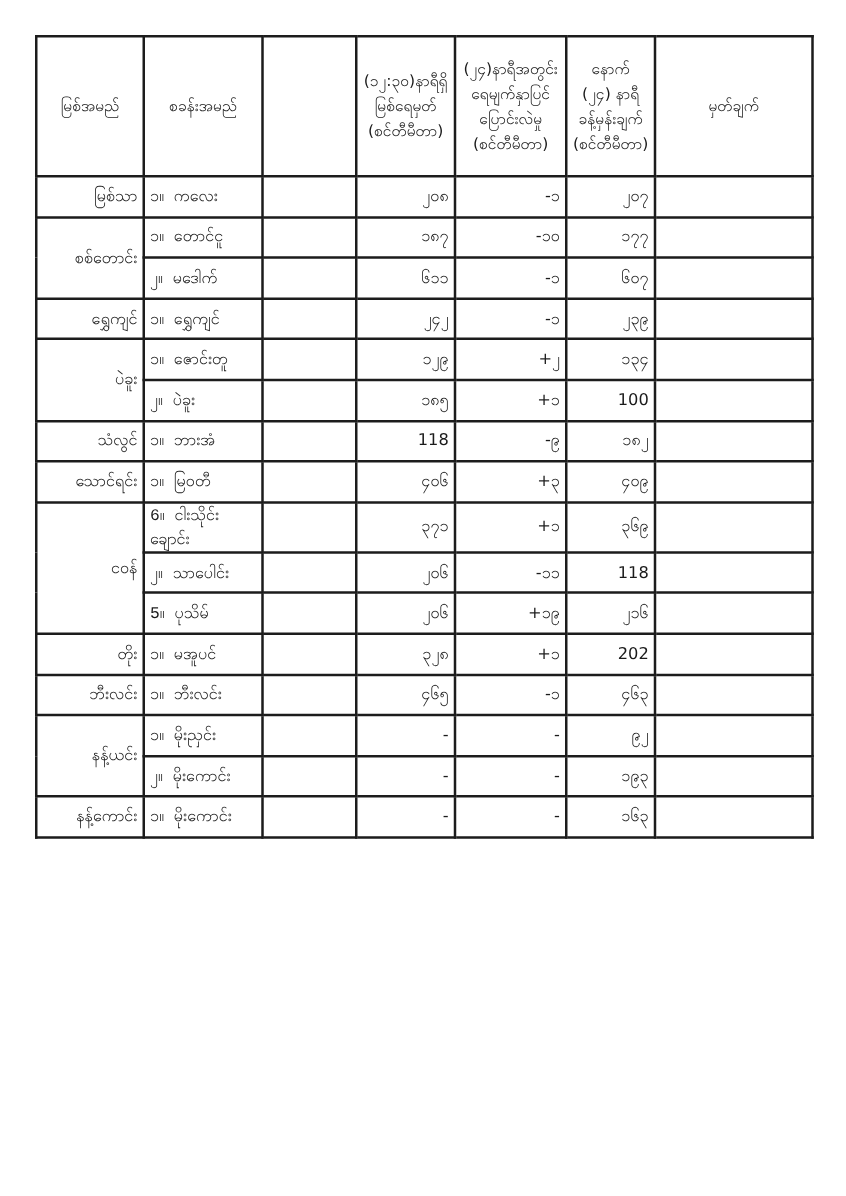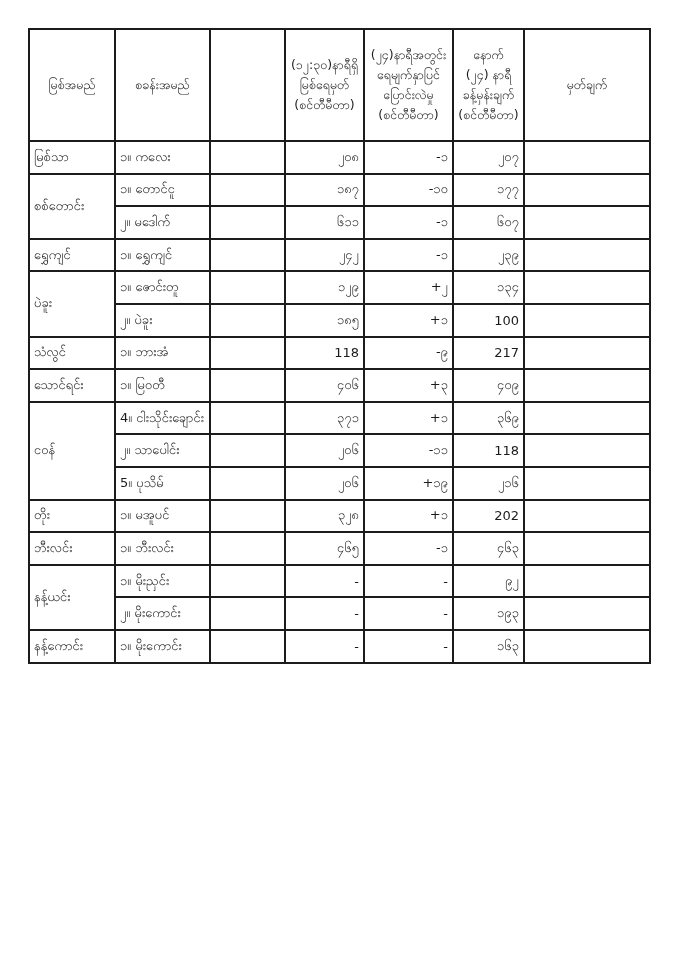--- a/index.html
+++ b/index.html
@@ -36,26 +36,27 @@
     height: 110px;
     text-align: center;
     white-space: pre-line;
     line-height: 1.6;
     font-size: 12.5px;
   }
   tr.data-row td {
     height: 30.6px;
   }
   td.river {
-    text-align: left;
+    text-align: right;
     padding-left: 7px;
   }
   td.station {
     text-align: left;
     padding-left: 9px;
+    font-family: Liberation Mono, monospace;
   }
   td.num {
     text-align: right;
   }
   td.blank {
     text-align: center;
   }
 </style>
 </head>
 <body>
@@ -146,37 +147,37 @@
       <td class="num">100</td>
       <td class="blank"></td>
     </tr>
 
     <tr class="data-row">
       <td class="river">သံလွင်</td>
       <td class="station">၁။ ဘားအံ</td>
       <td class="blank"></td>
       <td class="num">118</td>
       <td class="num">-၉</td>
-      <td class="num">217</td>
+      <td class="num">၁၈၂</td>
       <td class="blank"></td>
     </tr>
 
     <tr class="data-row">
       <td class="river">သောင်ရင်း</td>
       <td class="station">၁။ မြဝတီ</td>
       <td class="blank"></td>
       <td class="num">၄၀၆</td>
       <td class="num">+၃</td>
       <td class="num">၄၀၉</td>
       <td class="blank"></td>
     </tr>
 
     <tr class="data-row">
       <td class="river" rowspan="3">ငဝန်</td>
-      <td class="station">4။ ငါးသိုင်းချောင်း</td>
+      <td class="station">6။ ငါးသိုင်းချောင်း</td>
       <td class="blank"></td>
       <td class="num">၃၇၁</td>
       <td class="num">+၁</td>
       <td class="num">၃၆၉</td>
       <td class="blank"></td>
     </tr>
     <tr class="data-row">
       <td class="station">၂။ သာပေါင်း</td>
       <td class="blank"></td>
       <td class="num">၂၀၆</td>

